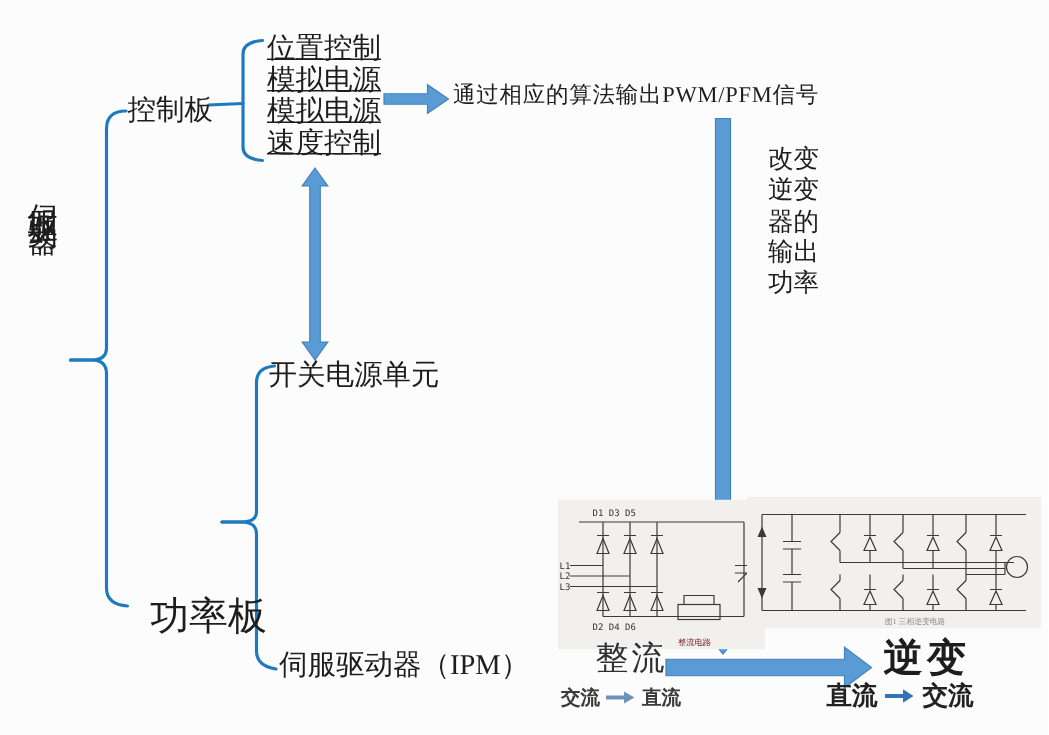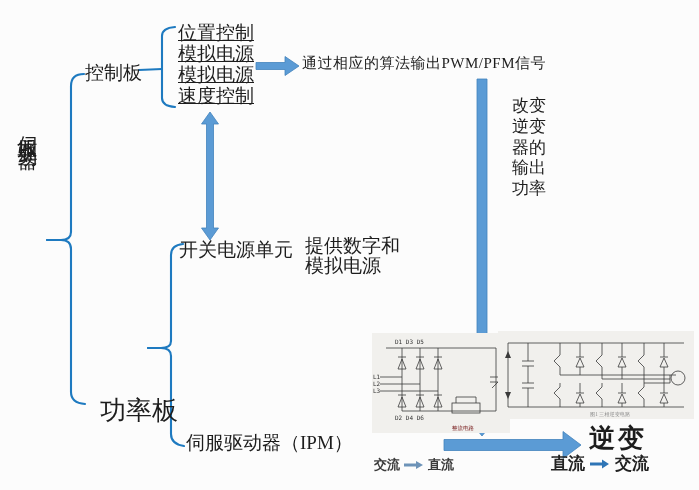--- a/index.html
+++ b/index.html
@@ -125,29 +125,26 @@
   <div class="t lines" id="change-col">
     <div>改变</div>
     <div>逆变</div>
     <div>器的</div>
     <div>输出</div>
     <div>功率</div>
   </div>
 
   <div class="t" id="psu-label">开关电源单元</div>
 
-  <div class="t lines" id="provide-text">
-    <div>提供数字和</div>
-    <div>模拟电源</div>
-  </div>
 
   <div class="t" id="power-board">功率板</div>
 
   <div class="t" id="ipm-label">伺服驱动器（IPM）</div>
 
+  <div class="t" id="rectify-label">整流</div>
 
   <div class="t" id="invert-label">逆变</div>
 
   <div class="t" id="acdc-left">
     <span>交流</span>
     <svg width="20" height="10" viewBox="0 0 20 10">
       <path d="M0,3.6 L12,3.6 L12,1 L19,5 L12,9 L12,6.4 L0,6.4 Z" fill="#6d93b8"></path>
     </svg>
     <span>直流</span>
   </div>

